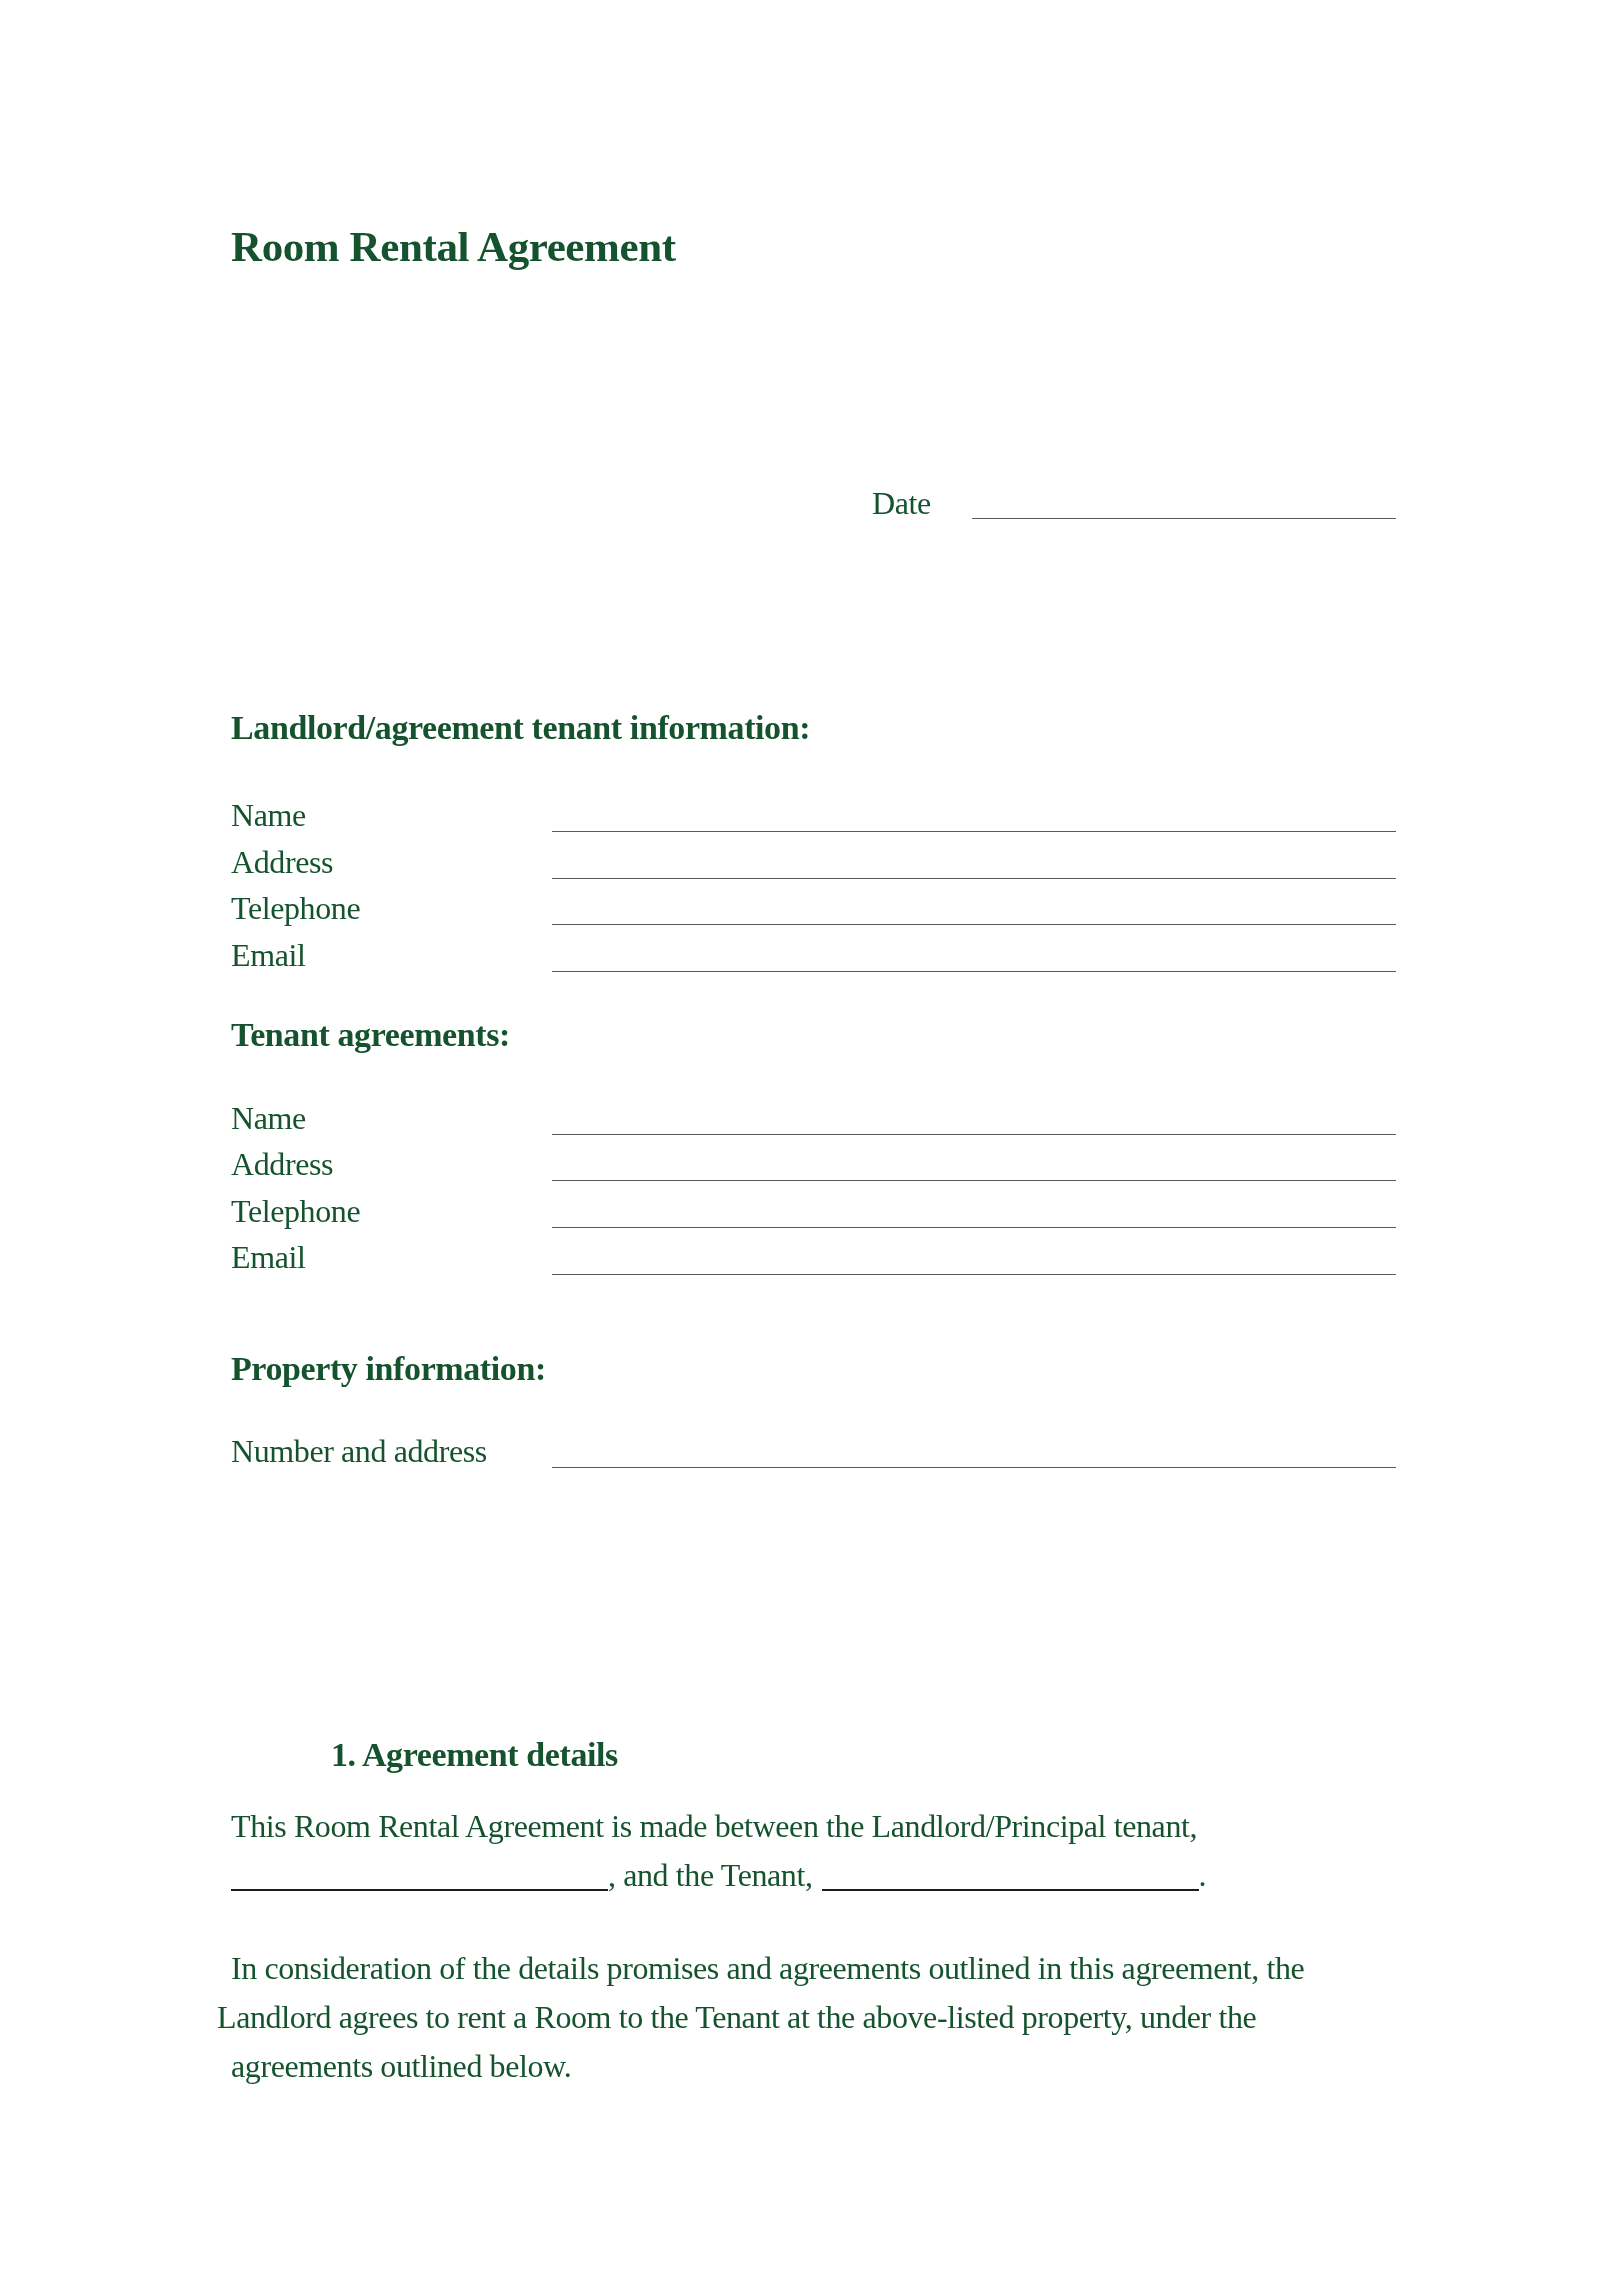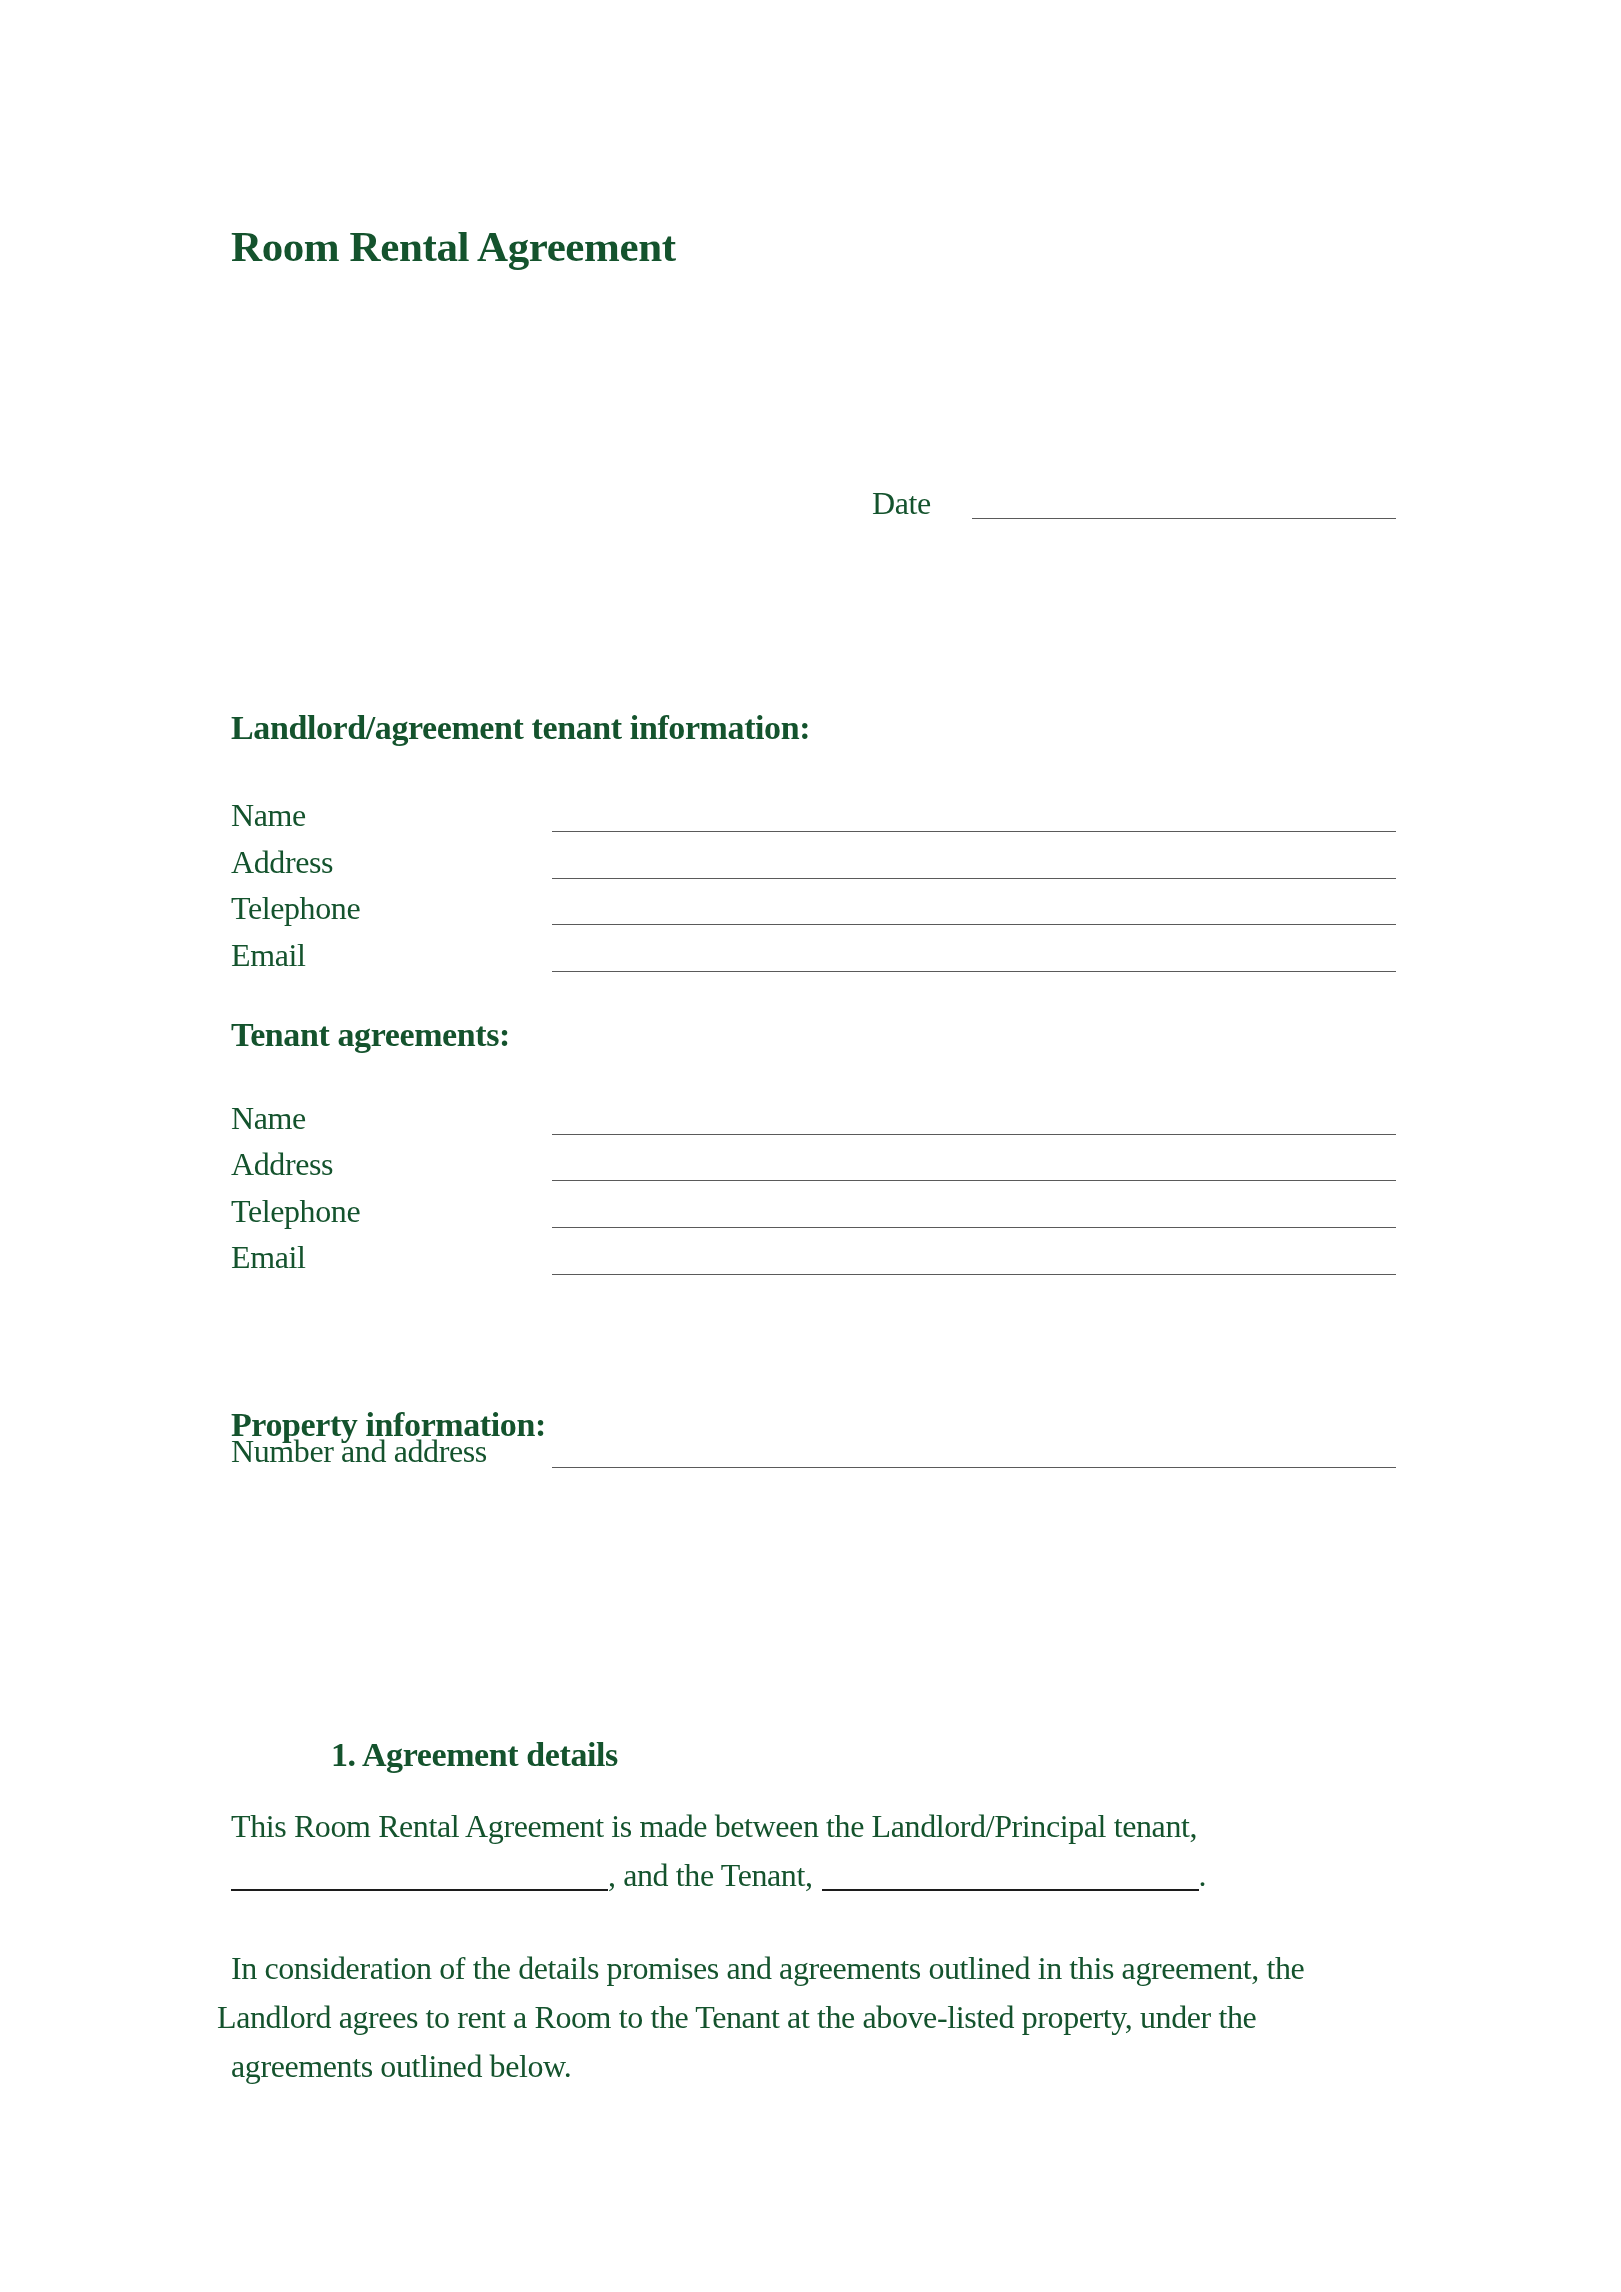--- a/index.html
+++ b/index.html
@@ -79,21 +79,21 @@
 
   <div class="abs field-label" style="left:231px; top:1146px;">Address</div>
   <div class="field-line" style="left:552px; top:1180px; width:844px;"></div>
 
   <div class="abs field-label" style="left:231px; top:1193px;">Telephone</div>
   <div class="field-line" style="left:552px; top:1227px; width:844px;"></div>
 
   <div class="abs field-label" style="left:231px; top:1239px;">Email</div>
   <div class="field-line" style="left:552px; top:1274px; width:844px;"></div>
 
-  <div class="abs heading" style="left:231px; top:1406px;">Property information:</div>
+  <div class="abs heading" style="left:231px; top:1350px;">Property information:</div>
 
   <div class="abs field-label" style="left:231px; top:1433px;">Number and address</div>
   <div class="field-line" style="left:552px; top:1467px; width:844px;"></div>
 
   <div class="abs heading" style="left:331px; top:1736px;">1. Agreement details</div>
 
   <div class="abs body-text para-line" style="left:231px; top:1855px;">
     <span class="inline-blank"></span><span>, and the Tenant,</span><span class="inline-blank blank-gap"></span><span>.</span>
   </div>
 

